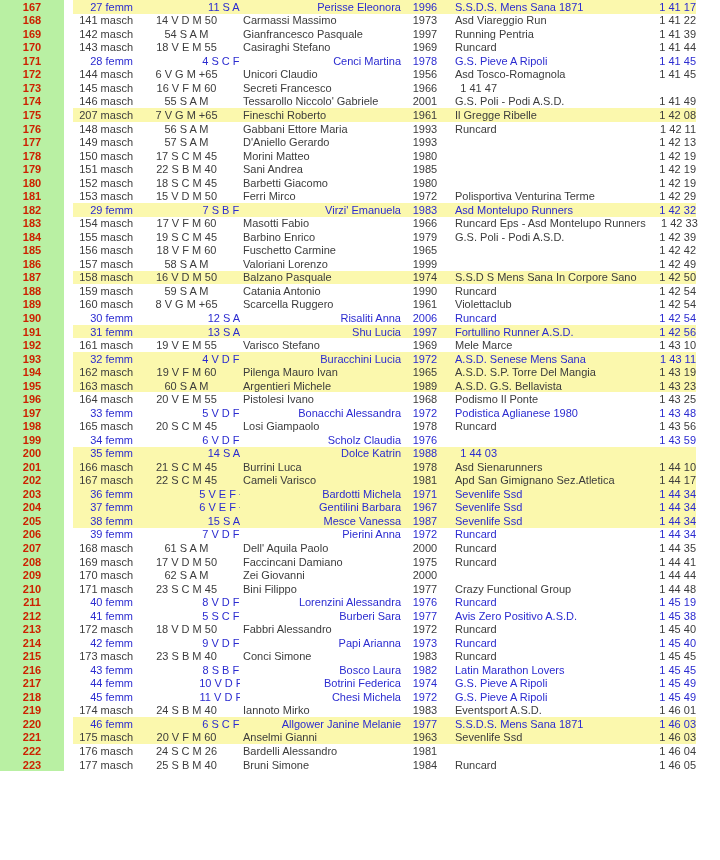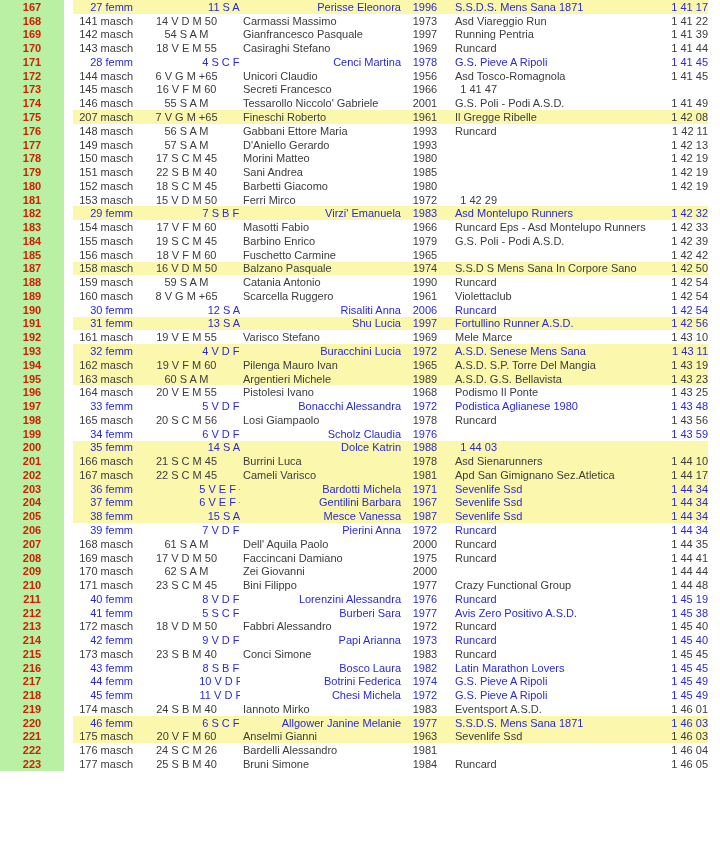--- a/index.html
+++ b/index.html
@@ -10,21 +10,21 @@
   .results{display:flex;flex-direction:column;width:720px;height:771px}
   .row{flex:1 1 0;display:flex;min-height:0;align-items:stretch}
   .cell{display:flex;align-items:center;white-space:nowrap;overflow:hidden}
   .pos{
     flex:0 0 64px;background:var(--pos-bg,#b9f0a3);
     color:var(--pos-text,#cc2200);font-weight:700;
     justify-content:center;
   }
   .gap{flex:0 0 9px}
   .band{
-    flex:1 1 auto;display:flex;align-items:center;margin-right:12px;
+    flex:1 1 auto;display:flex;align-items:center;margin-right:24px;
     color:var(--male-text,#3c3c3c);
   }
   .row.f .band{color:var(--female-text,#2b2bd0)}
   .row.hl .band{background:var(--hl-bg,#fbf8ad)}
   .catpos{flex:0 0 60px;justify-content:flex-end}
   .cat{flex:0 0 107px;justify-content:center;box-sizing:border-box}
   .row.f .cat{padding-left:84px}
   .name{flex:0 0 165px;box-sizing:border-box;padding-left:3px;justify-content:flex-start}
   .row.f .name{justify-content:flex-end;padding-left:0;padding-right:4px}
   .year{flex:0 0 40px;justify-content:center}
@@ -203,20 +203,21 @@
       </div>
     </div>
     <div class="row m">
       <div class="cell pos">181</div>
       <div class="gap"></div>
       <div class="band">
         <div class="cell catpos">153 masch</div>
         <div class="cell cat">15 V D M 50</div>
         <div class="cell name">Ferri Mirco</div>
         <div class="cell year">1972</div>
+        <div class="cell team">Polisportiva Venturina Terme</div>
         <div class="cell time">1 42 29</div>
       </div>
     </div>
     <div class="row f hl">
       <div class="cell pos">182</div>
       <div class="gap"></div>
       <div class="band">
         <div class="cell catpos">29 femm</div>
         <div class="cell cat">7 S B F 40</div>
         <div class="cell name">Virzi' Emanuela</div>
@@ -254,20 +255,32 @@
       <div class="gap"></div>
       <div class="band">
         <div class="cell catpos">156 masch</div>
         <div class="cell cat">18 V F M 60</div>
         <div class="cell name">Fuschetto Carmine</div>
         <div class="cell year">1965</div>
         <div class="cell team"></div>
         <div class="cell time">1 42 42</div>
       </div>
     </div>
+    <div class="row m">
+      <div class="cell pos">186</div>
+      <div class="gap"></div>
+      <div class="band">
+        <div class="cell catpos">157 masch</div>
+        <div class="cell cat">58 S A M</div>
+        <div class="cell name">Valoriani Lorenzo</div>
+        <div class="cell year">1999</div>
+        <div class="cell team"></div>
+        <div class="cell time">1 42 49</div>
+      </div>
+    </div>
     <div class="row m hl">
       <div class="cell pos">187</div>
       <div class="gap"></div>
       <div class="band">
         <div class="cell catpos">158 masch</div>
         <div class="cell cat">16 V D M 50</div>
         <div class="cell name">Balzano Pasquale</div>
         <div class="cell year">1974</div>
         <div class="cell team">S.S.D S Mens Sana In Corpore Sano</div>
         <div class="cell time">1 42 50</div>
@@ -391,21 +404,21 @@
         <div class="cell year">1972</div>
         <div class="cell team">Podistica Aglianese 1980</div>
         <div class="cell time">1 43 48</div>
       </div>
     </div>
     <div class="row m">
       <div class="cell pos">198</div>
       <div class="gap"></div>
       <div class="band">
         <div class="cell catpos">165 masch</div>
-        <div class="cell cat">20 S C M 56</div>
+        <div class="cell cat">20 S C M 45</div>
         <div class="cell name">Losi Giampaolo</div>
         <div class="cell year">1978</div>
         <div class="cell team">Runcard</div>
         <div class="cell time">1 43 56</div>
       </div>
     </div>
     <div class="row f">
       <div class="cell pos">199</div>
       <div class="gap"></div>
       <div class="band">

